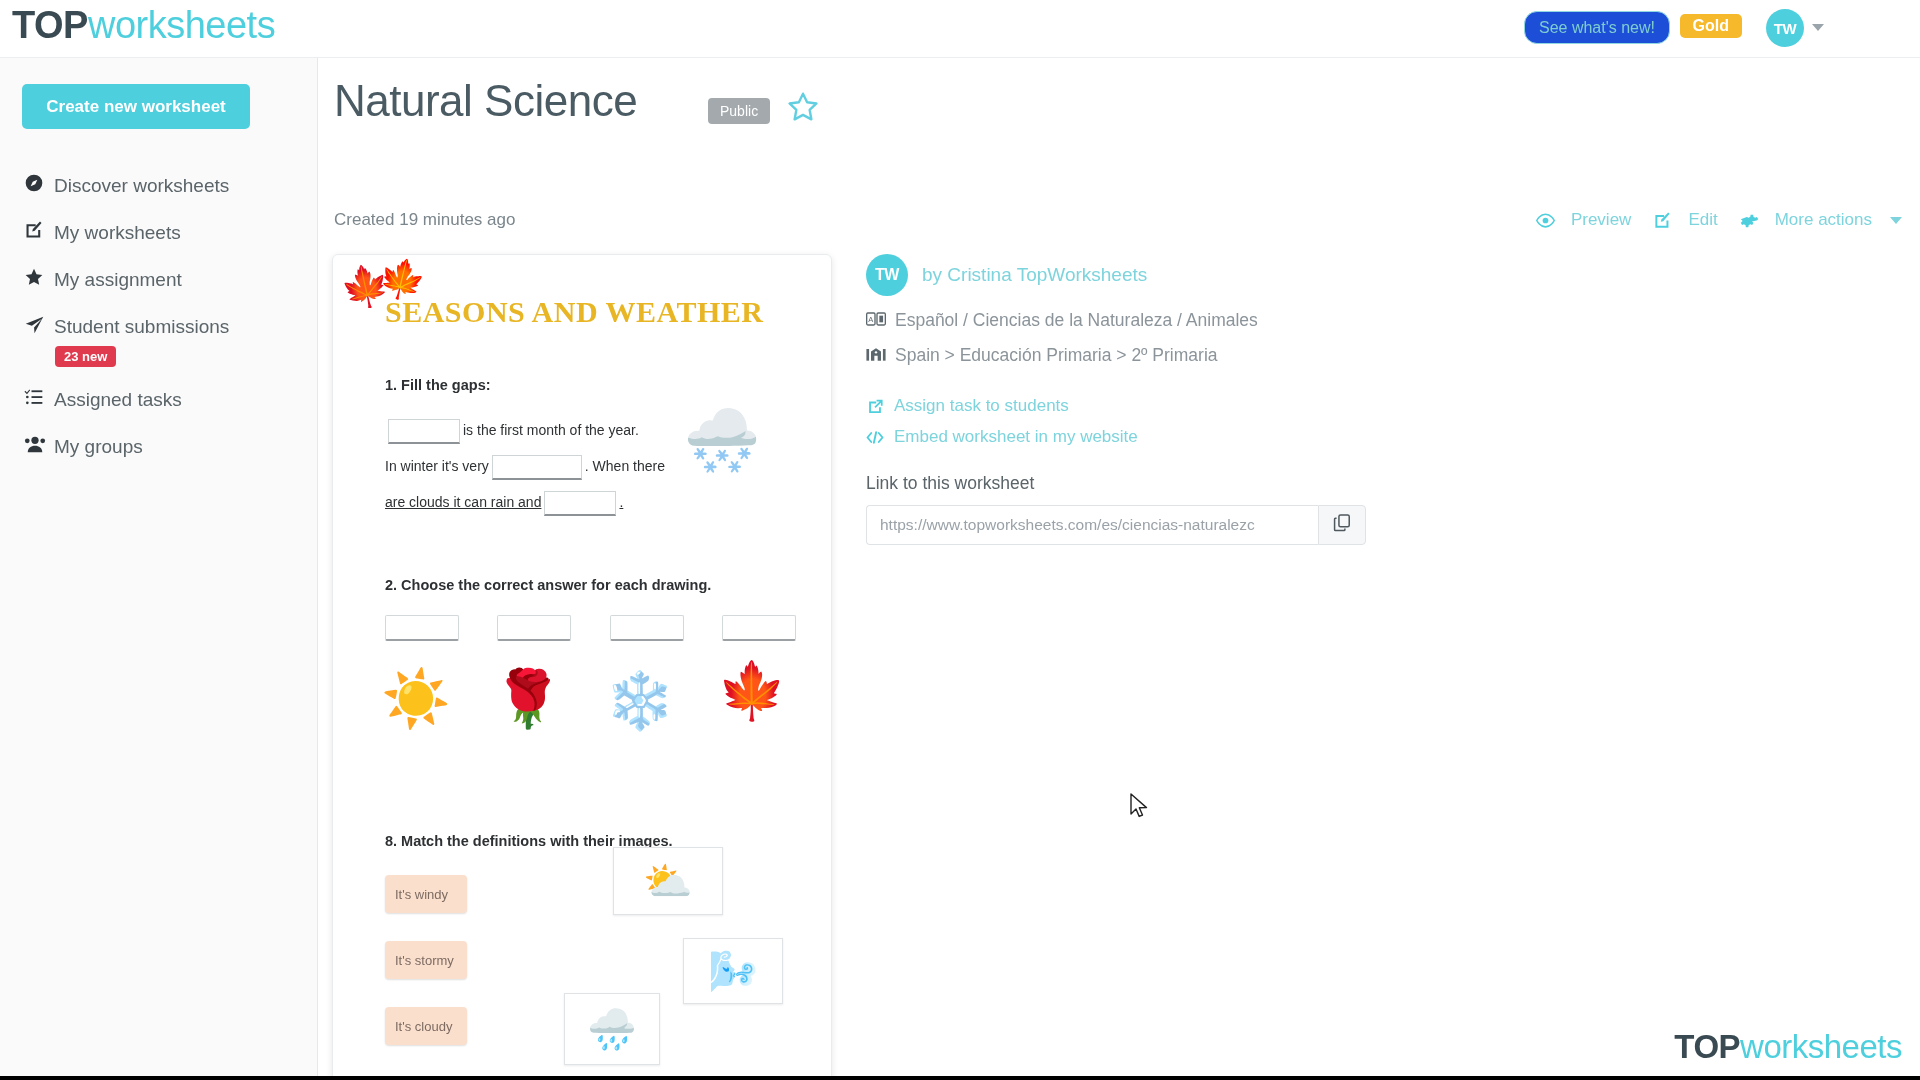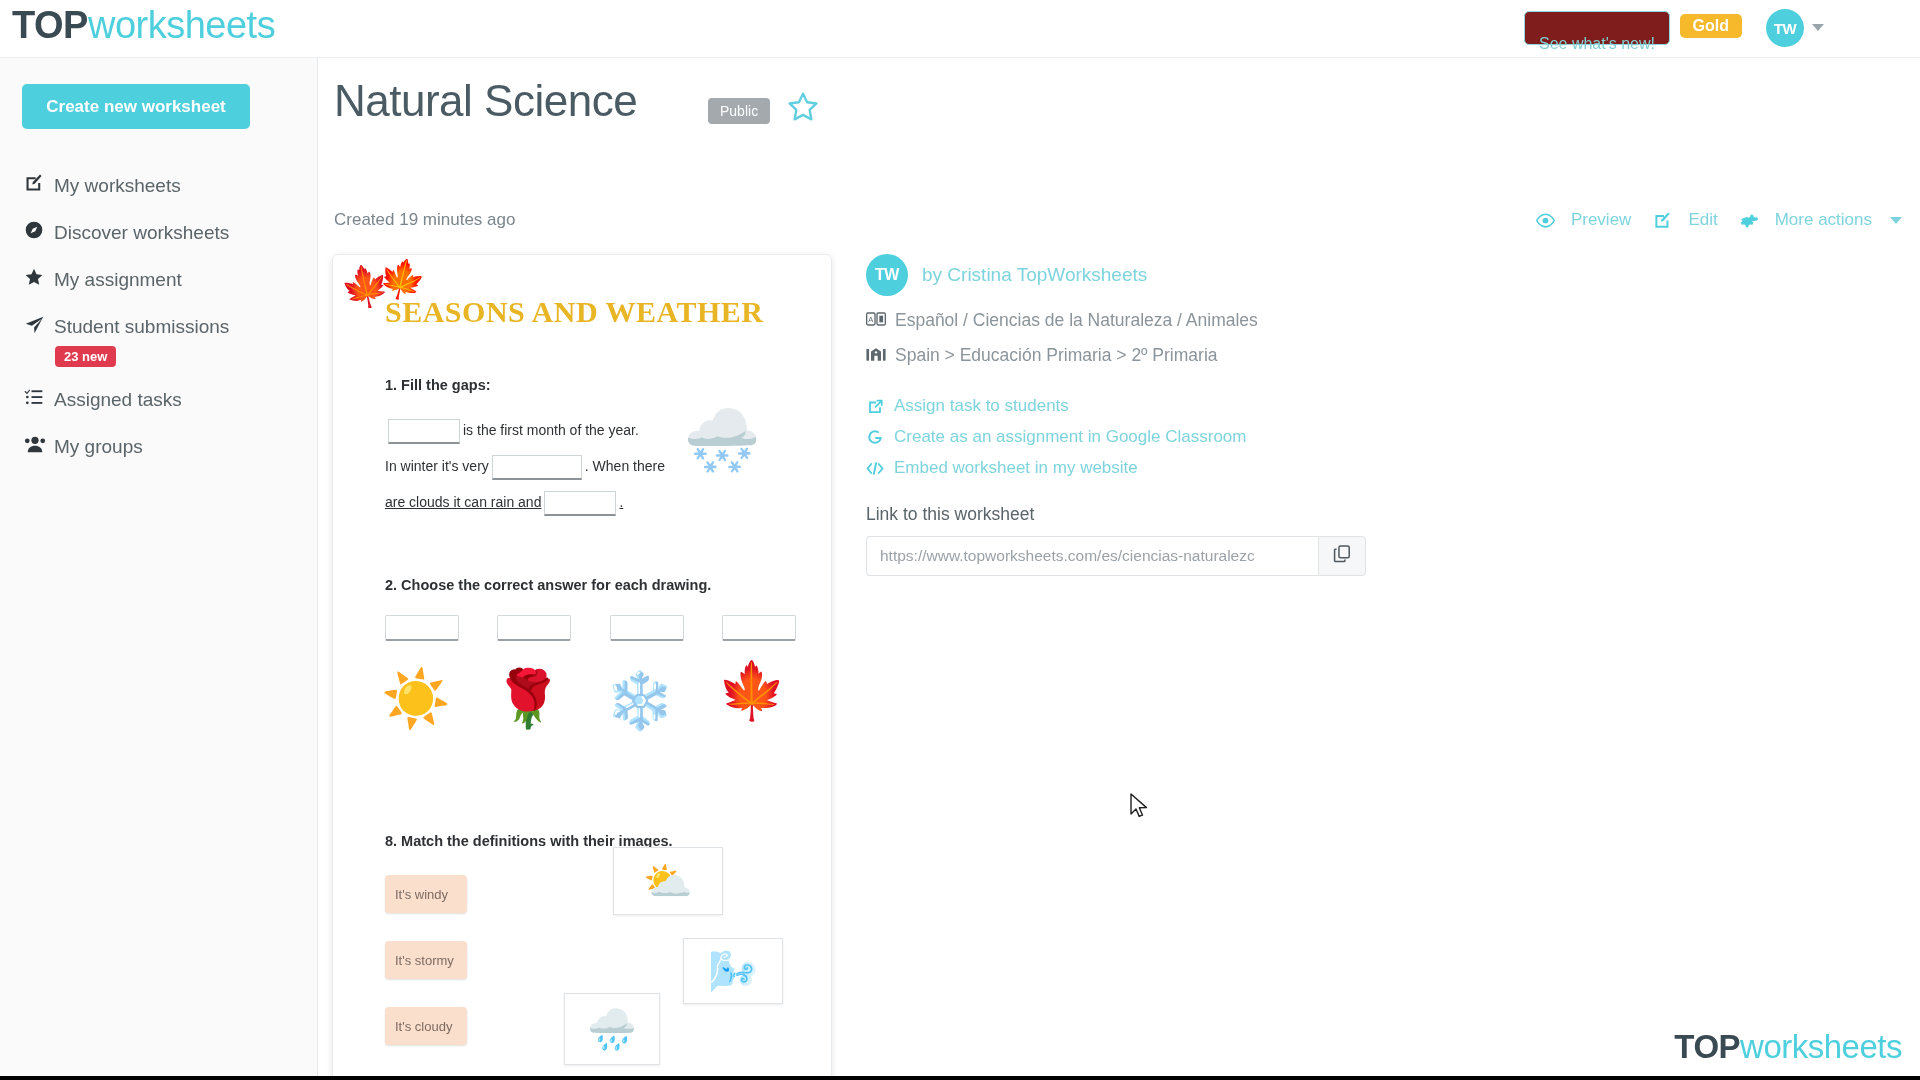--- a/index.html
+++ b/index.html
@@ -22,23 +22,23 @@
   .logo {
     position: absolute; left: 12px; top: 4px;
     font-size: 38px; font-weight: 700; letter-spacing: -0.5px;
     white-space: nowrap;
   }
   .logo .lg-top { color: #3a4a52; }
   .logo .lg-ws  { color: #4ecfdd; font-weight: 400; }
 
   .see-new {
     position: absolute; right: 250px; top: 11px;
-    height: 33px; padding: 16px 14px;
-    border: 1px solid #8fd8e2; border-radius: 5px;
-    background: #7f1d1d; color: #7ececf;
+    height: 33px; padding: 0 14px;
+    border: 1px solid #8fd8e2; border-radius: 13px;
+    background: #1d4ed8; color: #7ececf;
     font-size: 16px; line-height: 31px;
     cursor: pointer; white-space: nowrap;
   }
   .gold-badge {
     position: absolute; right: 178px; top: 14px;
     background: #f6b92c; color: #fff;
     font-size: 16px; font-weight: 700;
     padding: 3px 13px; border-radius: 5px;
     cursor: pointer;
   }
@@ -260,35 +260,35 @@
 </div>
 
 <div class="sidebar">
   <button class="create-btn">Create new worksheet</button>
 
   <div class="nav">
 
     <div class="nav-item">
       <span class="nav-ico">
         <svg width="20" height="20" viewBox="0 0 24 24">
-            <path d="M3 5h11v2.5H5.5v11H17V12h2.5v9H3z" fill="#2f373c"></path>
-            <path d="M21 3.5l-1.8-1.6-8.6 8.8-.7 3 3-.8z" fill="#2f373c"></path>
-          </svg>
-      </span>
-      <span class="nav-txt">My worksheets</span>
+            <circle cx="12" cy="12" r="10" fill="#2f373c"></circle>
+            <path d="M16 8l-2.5 5.5L8 16l2.5-5.5z" fill="#fff"></path>
+          </svg>
+      </span>
+      <span class="nav-txt">Discover worksheets</span>
     </div>
 
     <div class="nav-item">
       <span class="nav-ico">
         <svg width="20" height="20" viewBox="0 0 24 24">
-            <circle cx="12" cy="12" r="10" fill="#2f373c"></circle>
-            <path d="M16 8l-2.5 5.5L8 16l2.5-5.5z" fill="#fff"></path>
-          </svg>
-      </span>
-      <span class="nav-txt">Discover worksheets</span>
+            <path d="M3 5h11v2.5H5.5v11H17V12h2.5v9H3z" fill="#2f373c"></path>
+            <path d="M21 3.5l-1.8-1.6-8.6 8.8-.7 3 3-.8z" fill="#2f373c"></path>
+          </svg>
+      </span>
+      <span class="nav-txt">My worksheets</span>
     </div>
 
     <div class="nav-item">
       <span class="nav-ico">
         <svg width="20" height="20" viewBox="0 0 24 24">
             <path d="M12 2l3 6.6 7 .9-5.2 4.8 1.4 7L12 18l-6.2 3.3 1.4-7L2 9.5l7-.9z" fill="#2f373c"></path>
           </svg>
       </span>
       <span class="nav-txt">My assignment</span>
     </div>
@@ -461,28 +461,20 @@
         <span class="link-ico">
           <svg width="17" height="17" viewBox="0 0 24 24">
               <path d="M3 5h10v2.6H5.6v11H17V13h2.6v8H3z" fill="#4ecfdd"></path>
               <path d="M13.5 2.5H22V11h-2.4V6.6l-7.4 7.4-1.7-1.7 7.4-7.4h-4.4z" fill="#4ecfdd"></path>
             </svg>
         </span>
         <span>Assign task to students</span>
       </div>
       <div class="link-row">
         <span class="link-ico">
-          <svg width="18" height="18" viewBox="0 0 24 24">
-              <path d="M12 3a9 9 0 109 9h-8.6v2.6h5.7A6.4 6.4 0 1112 5.6c1.5 0 2.9.6 4 1.5l1.9-1.9A9 9 0 0012 3z" fill="#4ecfdd"></path>
-            </svg>
-        </span>
-        <span>Create as an assignment in Google Classroom</span>
-      </div>
-      <div class="link-row">
-        <span class="link-ico">
           <svg width="19" height="15" viewBox="0 0 24 18">
               <g fill="none" stroke="#4ecfdd" stroke-width="2.5" stroke-linecap="round" stroke-linejoin="round">
                 <path d="M7 3L2 9l5 6"></path>
                 <path d="M17 3l5 6-5 6"></path>
                 <path d="M13.5 2l-3 14"></path>
               </g>
             </svg>
         </span>
         <span>Embed worksheet in my website</span>
       </div>

